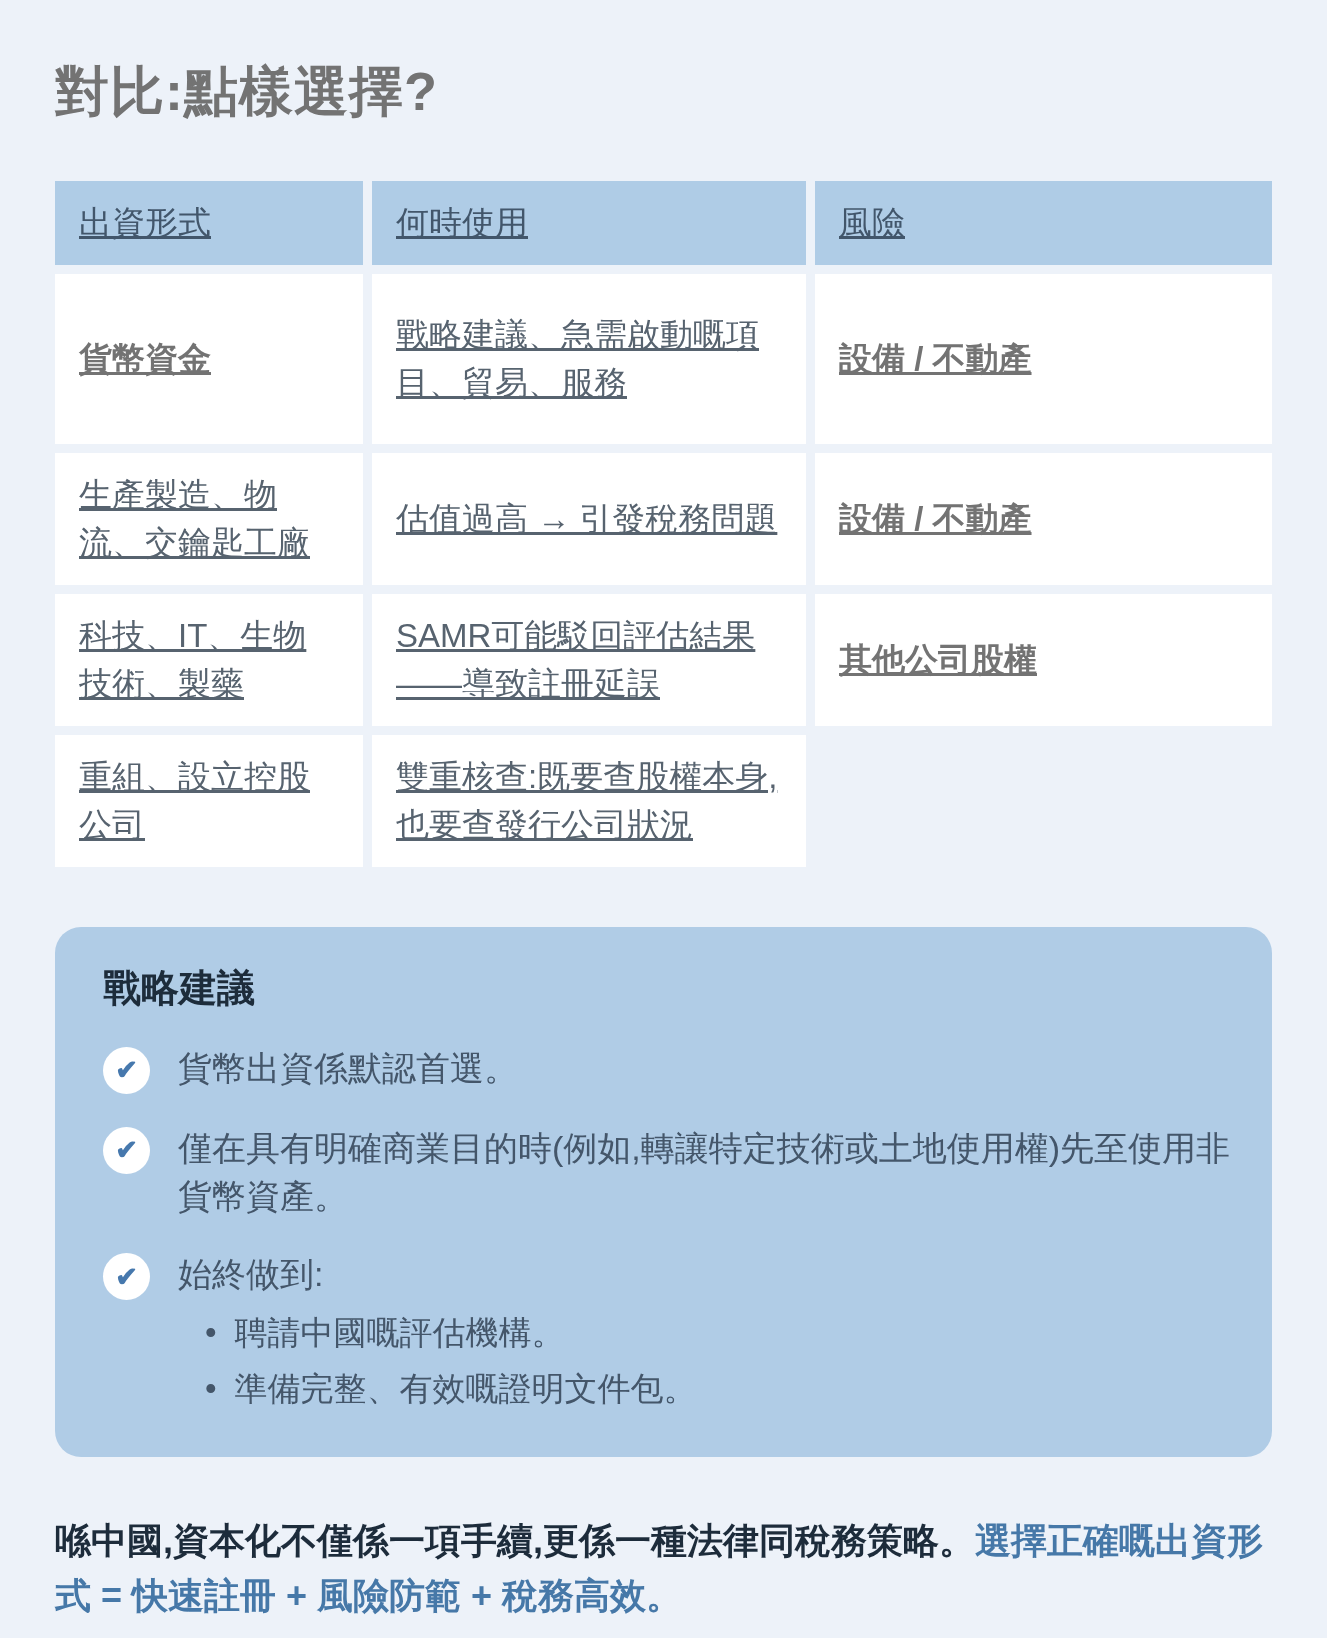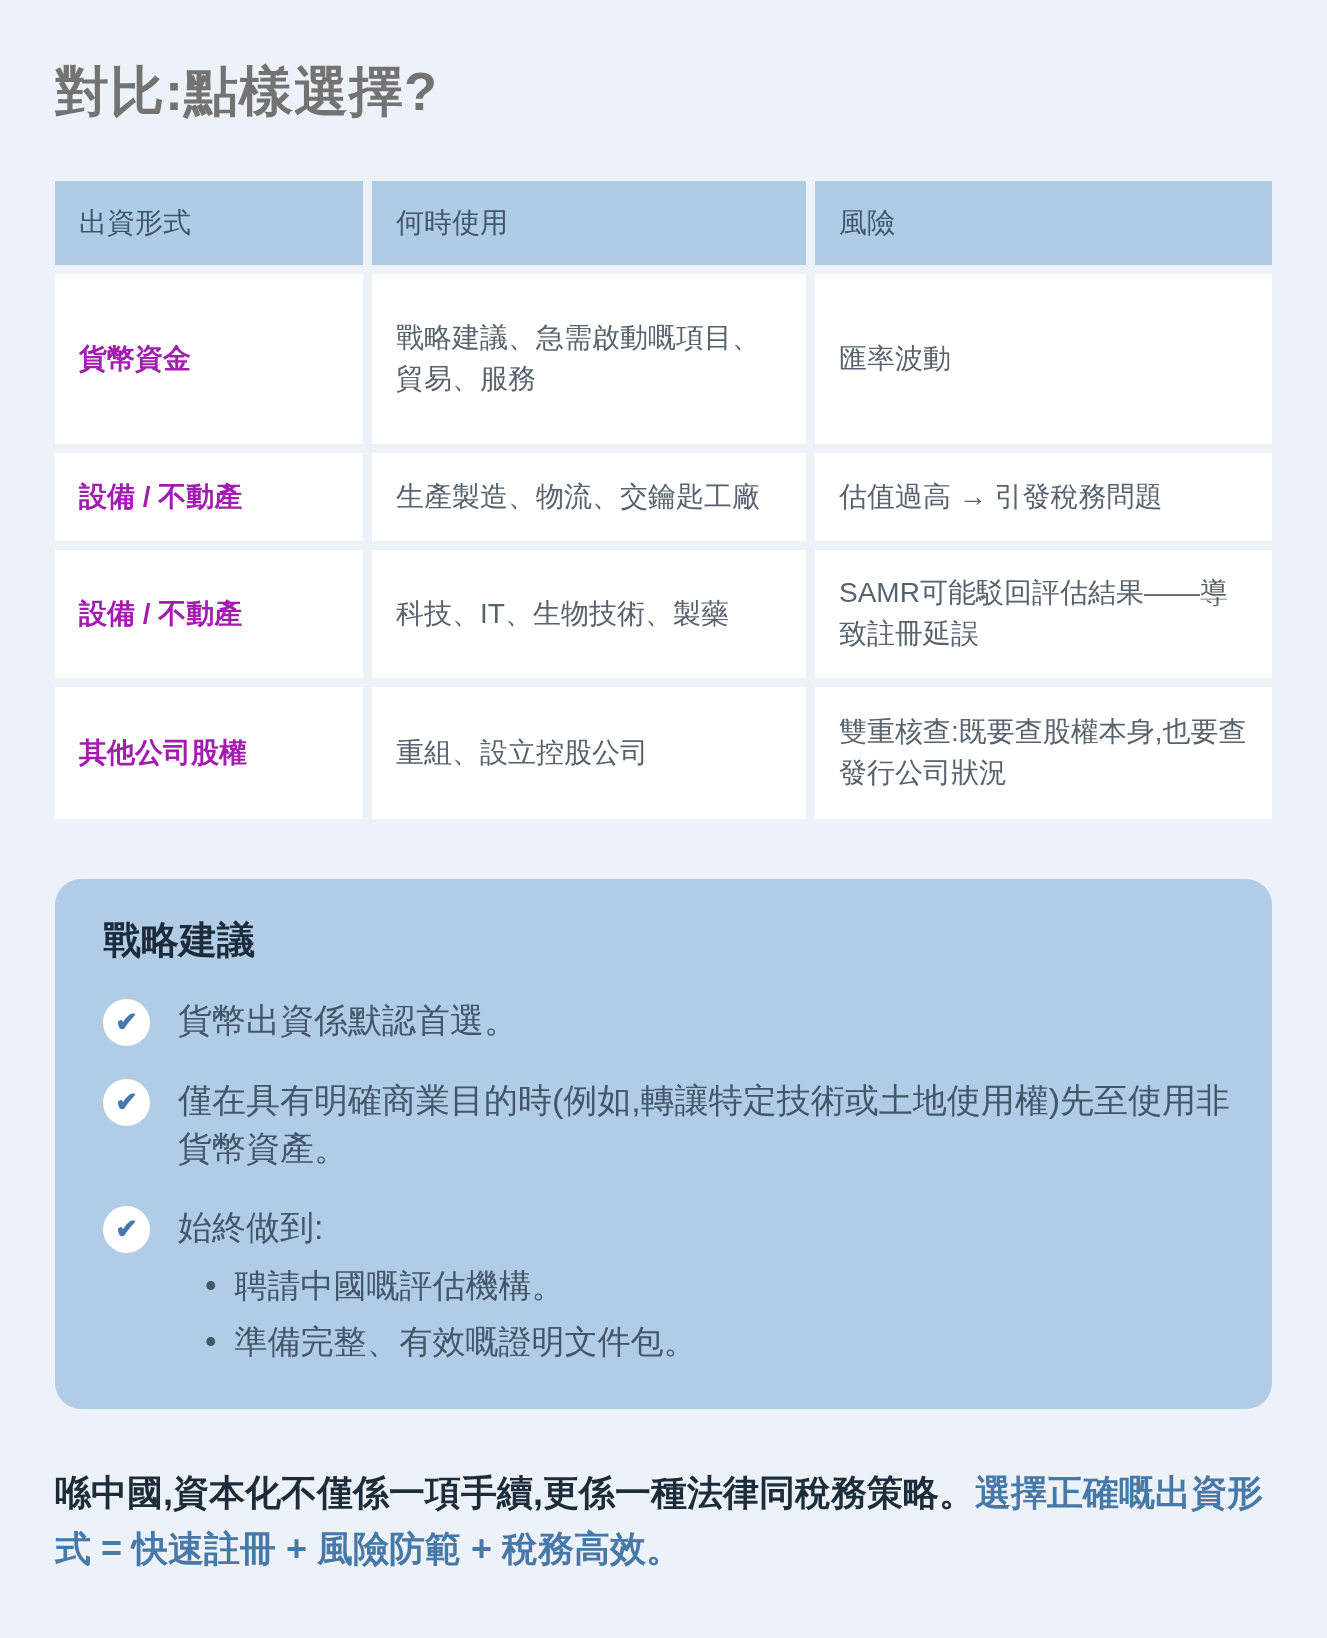--- a/index.html
+++ b/index.html
@@ -24,33 +24,34 @@
   .cmp-table {
     margin-top: 52px;
     display: grid;
     grid-template-columns: 308px 434px 457px;
     gap: 9px;
   }
   .cell {
     background: #ffffff;
     display: flex;
     align-items: center;
-    padding: 4px 24px;
-    font-size: 28px;
+    padding: 18px 24px;
+    font-size: 33px;
     line-height: 1.45;
     color: #57636f;
+    text-decoration: underline;
   }
   .cell.head {
     background: #afcce6;
     color: #42566b;
     min-height: 84px;
     font-weight: 400;
   }
   .cell.label {
-    color: #a21caf;
+    color: #737373;
     font-weight: 700;
   }
   .r1 { min-height: 170px; }
   .r2 { min-height: 88px; }
   .r3 { min-height: 128px; }
   .r4 { min-height: 132px; }
 
   
   .advice-box {
     margin-top: 60px;
@@ -119,21 +120,20 @@
   <h1 class="page-title">對比:點樣選擇?</h1>
 
   <div class="cmp-table">
 
     <div class="cell head">出資形式</div>
     <div class="cell head">何時使用</div>
     <div class="cell head">風險</div>
 
     <div class="cell label r1">貨幣資金</div>
     <div class="cell r1">戰略建議、急需啟動嘅項目、貿易、服務</div>
-    <div class="cell r1">匯率波動</div>
 
     <div class="cell label r2">設備 / 不動產</div>
     <div class="cell r2">生產製造、物流、交鑰匙工廠</div>
     <div class="cell r2">估值過高 → 引發稅務問題</div>
 
     <div class="cell label r3">設備 / 不動產</div>
     <div class="cell r3">科技、IT、生物技術、製藥</div>
     <div class="cell r3">SAMR可能駁回評估結果——導致註冊延誤</div>
 
     <div class="cell label r4">其他公司股權</div>

